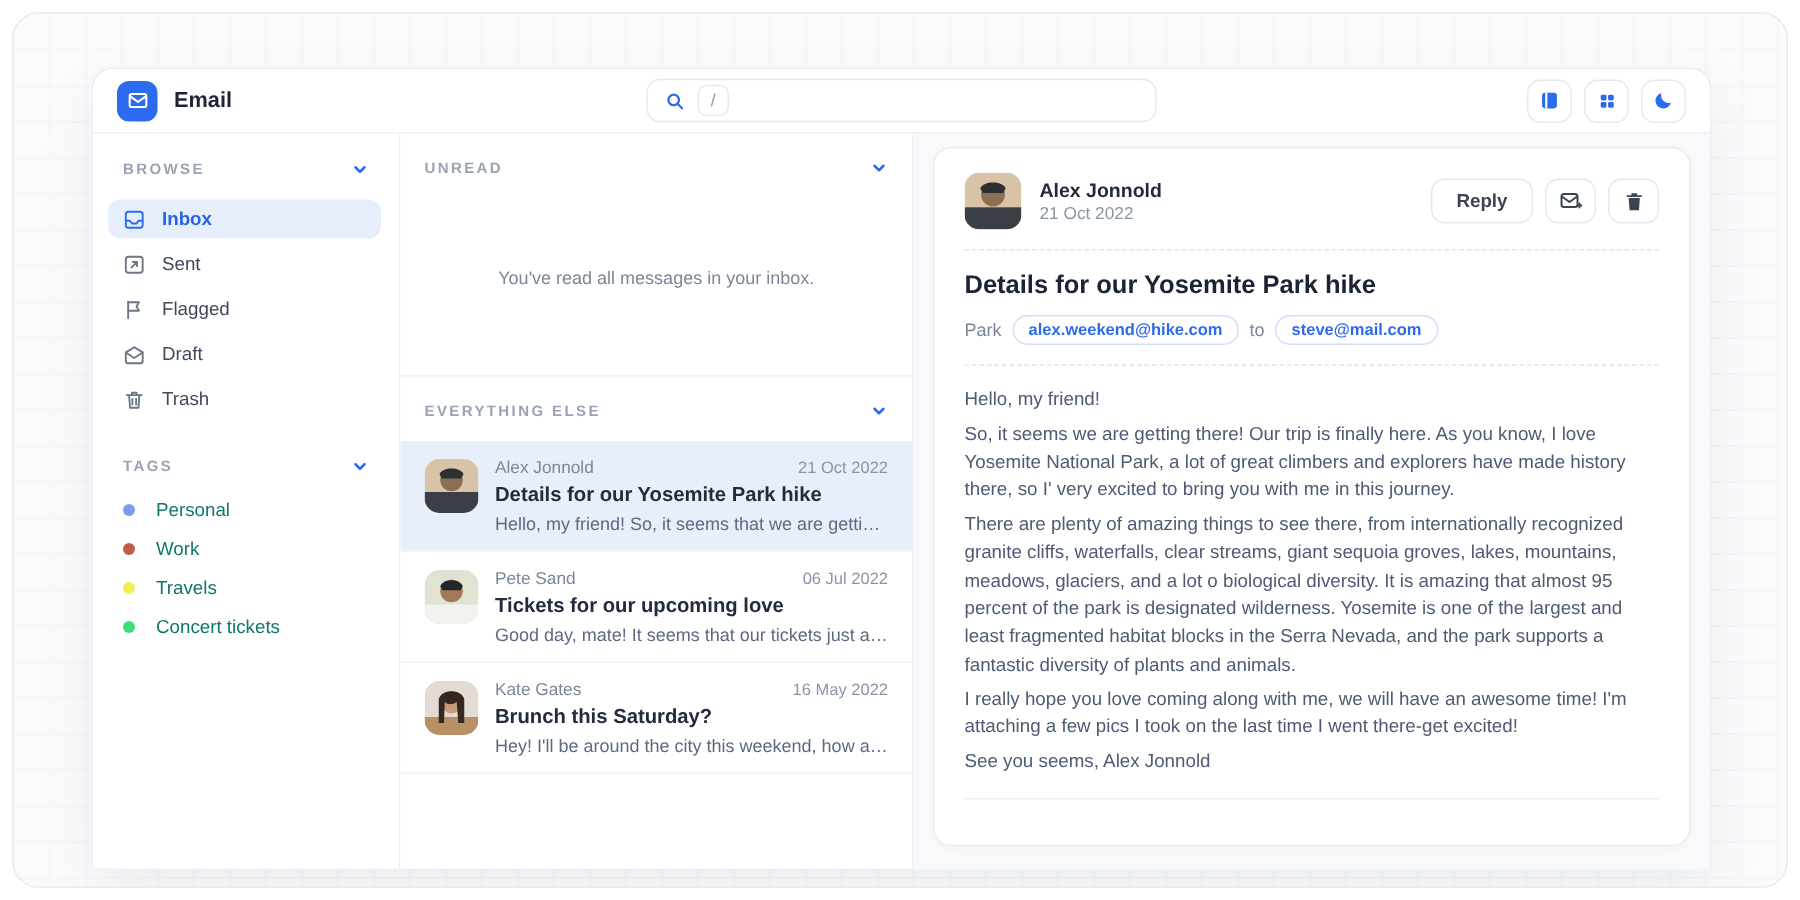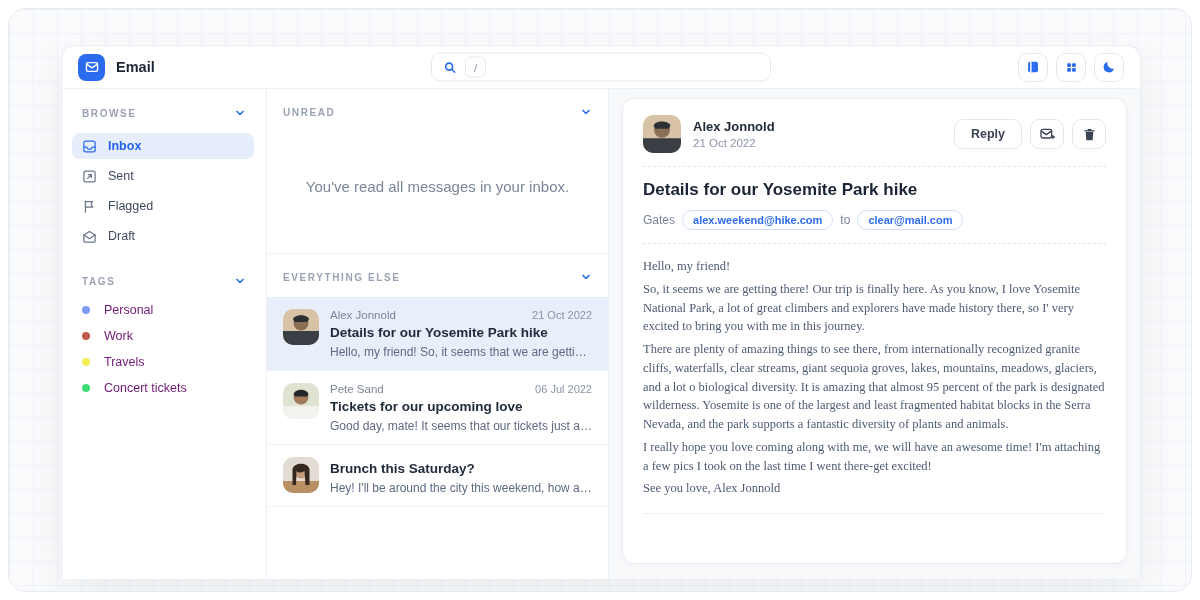--- a/index.html
+++ b/index.html
@@ -50,27 +50,27 @@
   .section-head { display:flex; align-items:center; justify-content:space-between;
     font-size:10px; font-weight:700; letter-spacing:1.6px; color:#9aa3b3; }
   .nav { margin-top:14px; display:flex; flex-direction:column; gap:4px; margin-left:-10px; margin-right:-8px; }
   .nav-item { display:flex; align-items:center; gap:11px; height:26px; padding:12px 10px;
     border-radius:8px; font-size:12.5px; color:#3f4a5c; cursor:pointer; }
   .nav-item .ic { display:flex; color:#6b7687; }
   .nav-item.selected { background:#e7eefb; color:#2264e5; font-weight:700; }
   .nav-item.selected .ic { color:#2b6bed; }
   .tags-head { margin-top:26px;gap:24px; }
   .tag-list { margin-top:16px; display:flex; flex-direction:column; gap:12px; }
-  .tag-item { display:flex; align-items:center; gap:14px; font-size:12.5px; color:#701a75; cursor:pointer; }
+  .tag-item { display:flex; align-items:center; gap:14px; font-size:12.5px; color:#0f766e; cursor:pointer; }
   .dot { width:8px; height:8px; border-radius:50%; flex:0 0 8px; }
 
   
   .msg-list { width:342px; flex:0 0 342px; border-right:1px solid #edf0f4; display:flex; flex-direction:column; background:#fff; }
   .list-section-head { padding:17px 16px 14px; }
-  .unread-empty { text-align:center; color:#7b8698; font-size:15px; padding:46px 20px 58px; }
+  .unread-empty { text-align:center; color:#7b8698; font-size:12px; padding:46px 20px 58px; }
   .everything { border-top:1px solid #edf0f4; }
   .email-row { display:flex; gap:11px; padding:12px 16px 11px; cursor:pointer; }
   .email-row + .email-row { border-top:1px solid #f0f2f6; }
   .email-row.selected { background:#e9effa; }
   .email-row:last-child { border-bottom:1px solid #f0f2f6; }
   .avatar { width:36px; height:36px; border-radius:10px; overflow:hidden; flex:0 0 36px; }
   .avatar svg { display:block; }
   .email-meta { flex:1; min-width:0; }
   .email-top { display:flex; justify-content:space-between; align-items:baseline; }
   .email-sender { font-size:11.5px; color:#7b8698; }
@@ -95,21 +95,21 @@
     display:flex; align-items:center; justify-content:center; cursor:pointer; color:#3b4453; }
 
   .divider-dashed { border:none; border-top:1px dashed #e2e6ec; margin:13px 0; }
   .divider-solid  { border:none; border-top:1px solid #eceff4; margin:15px 0 11px; }
 
   .detail-subject { font-size:17px; font-weight:700; color:#1b2436; margin:2px 0 10px; }
   .fromto { display:flex; align-items:center; gap:7px; font-size:12px; color:#7b8698; }
   .chip { border:1px solid #cfdef9; border-radius:999px; padding:3px 10px;
     color:#2e6bea; font-size:11px; font-weight:600; background:#fff; cursor:pointer; }
 
-  .body-copy p { font-size:12.5px; line-height:1.5; color:#4d5b73; margin:4px 0;font-family:Liberation Serif, serif; }
+  .body-copy p { font-size:12.5px; line-height:1.5; color:#4d5b73; margin:4px 0; }
   .signoff { font-size:12.5px; color:#4d5b73; margin-top:13px; }
 </style>
 </head>
 <body>
 
 <div class="frame">
   <div class="app">
 
     <div class="app-header">
       <div class="brand">
@@ -203,20 +203,28 @@
           </div>
           <div class="nav-item">
             <span class="ic">
               <svg width="15" height="15" viewBox="0 0 24 24" fill="none" stroke="currentColor" stroke-width="2" stroke-linecap="round" stroke-linejoin="round">
                 <path d="M3 9.5l9-5.5 9 5.5V19a2 2 0 0 1-2 2H5a2 2 0 0 1-2-2z"></path>
                   <path d="M3 9.5l9 6 9-6"></path>
               </svg>
             </span>
             <span>Draft</span>
           </div>
+          <div class="nav-item">
+            <span class="ic">
+              <svg width="15" height="15" viewBox="0 0 24 24" fill="none" stroke="currentColor" stroke-width="2" stroke-linecap="round" stroke-linejoin="round">
+                <path d="M4 7h16M9.5 7V4.5h5V7M6.5 7l1 13.5h9l1-13.5M10 11v6M14 11v6"></path>
+              </svg>
+            </span>
+            <span>Trash</span>
+          </div>
         </nav>
 
         <div class="section-head tags-head">
           <span>TAGS</span>
           <span style="display:flex">
             <svg width="12" height="12" viewBox="0 0 16 16" fill="none" stroke="#2b6bed" stroke-width="2.2" stroke-linecap="round" stroke-linejoin="round">
                 <path d="M4 6l4 4 4-4"></path>
               </svg>
           </span>
         </div>
@@ -303,20 +311,24 @@
           <div class="email-row">
             <div class="avatar">
               <svg width="36" height="36" viewBox="0 0 36 36">
                 <rect width="36" height="36" fill="#e3dcd4"></rect>
                 <rect y="24" width="36" height="12" fill="#b98f64"></rect>
                 <circle cx="18" cy="14.5" r="7" fill="#c79b78"></circle>
                 <path d="M9.5 28V12c2-7 15-7 17 0v16h-4l-1-14c-3 2-6 2-8 0l-.5 14z" fill="#35281f"></path>
               </svg>
             </div>
             <div class="email-meta">
+              <div class="email-top">
+                <span class="email-sender">Kate Gates</span>
+                <span class="email-date">16 May 2022</span>
+              </div>
               <div class="email-subject">Brunch this Saturday?</div>
               <div class="email-preview">Hey! I'll be around the city this weekend, how about a...</div>
             </div>
           </div>
         </div>
       </section>
 
       <section class="reading">
         <article class="detail-card">
 
@@ -352,34 +364,34 @@
                 </span>
               </div>
             </div>
           </div>
 
           <hr class="divider-dashed">
 
           <h1 class="detail-subject">Details for our Yosemite Park hike</h1>
 
           <div class="fromto">
-            <span>Gates</span>
+            <span>Park</span>
             <span class="chip">alex.weekend@hike.com</span>
             <span>to</span>
-            <span class="chip">clear@mail.com</span>
+            <span class="chip">steve@mail.com</span>
           </div>
 
           <hr class="divider-dashed">
 
           <div class="body-copy">
             <p>Hello, my friend!</p>
             <p>So, it seems we are getting there! Our trip is finally here. As you know, I love Yosemite National Park, a lot of great climbers and explorers have made history there, so I' very excited to bring you with me in this journey.</p>
             <p>There are plenty of amazing things to see there, from internationally recognized granite cliffs, waterfalls, clear streams, giant sequoia groves, lakes, mountains, meadows, glaciers, and a lot o biological diversity. It is amazing that almost 95 percent of the park is designated wilderness. Yosemite is one of the largest and least fragmented habitat blocks in the Serra Nevada, and the park supports a fantastic diversity of plants and animals.</p>
             <p>I really hope you love coming along with me, we will have an awesome time! I'm attaching a few pics I took on the last time I went there-get excited!</p>
-            <p class="signoff">See you love, Alex Jonnold</p>
+            <p class="signoff">See you seems, Alex Jonnold</p>
           </div>
 
           <hr class="divider-solid">
 
         </article>
       </section>
 
     </div>
   </div>
 </div>

